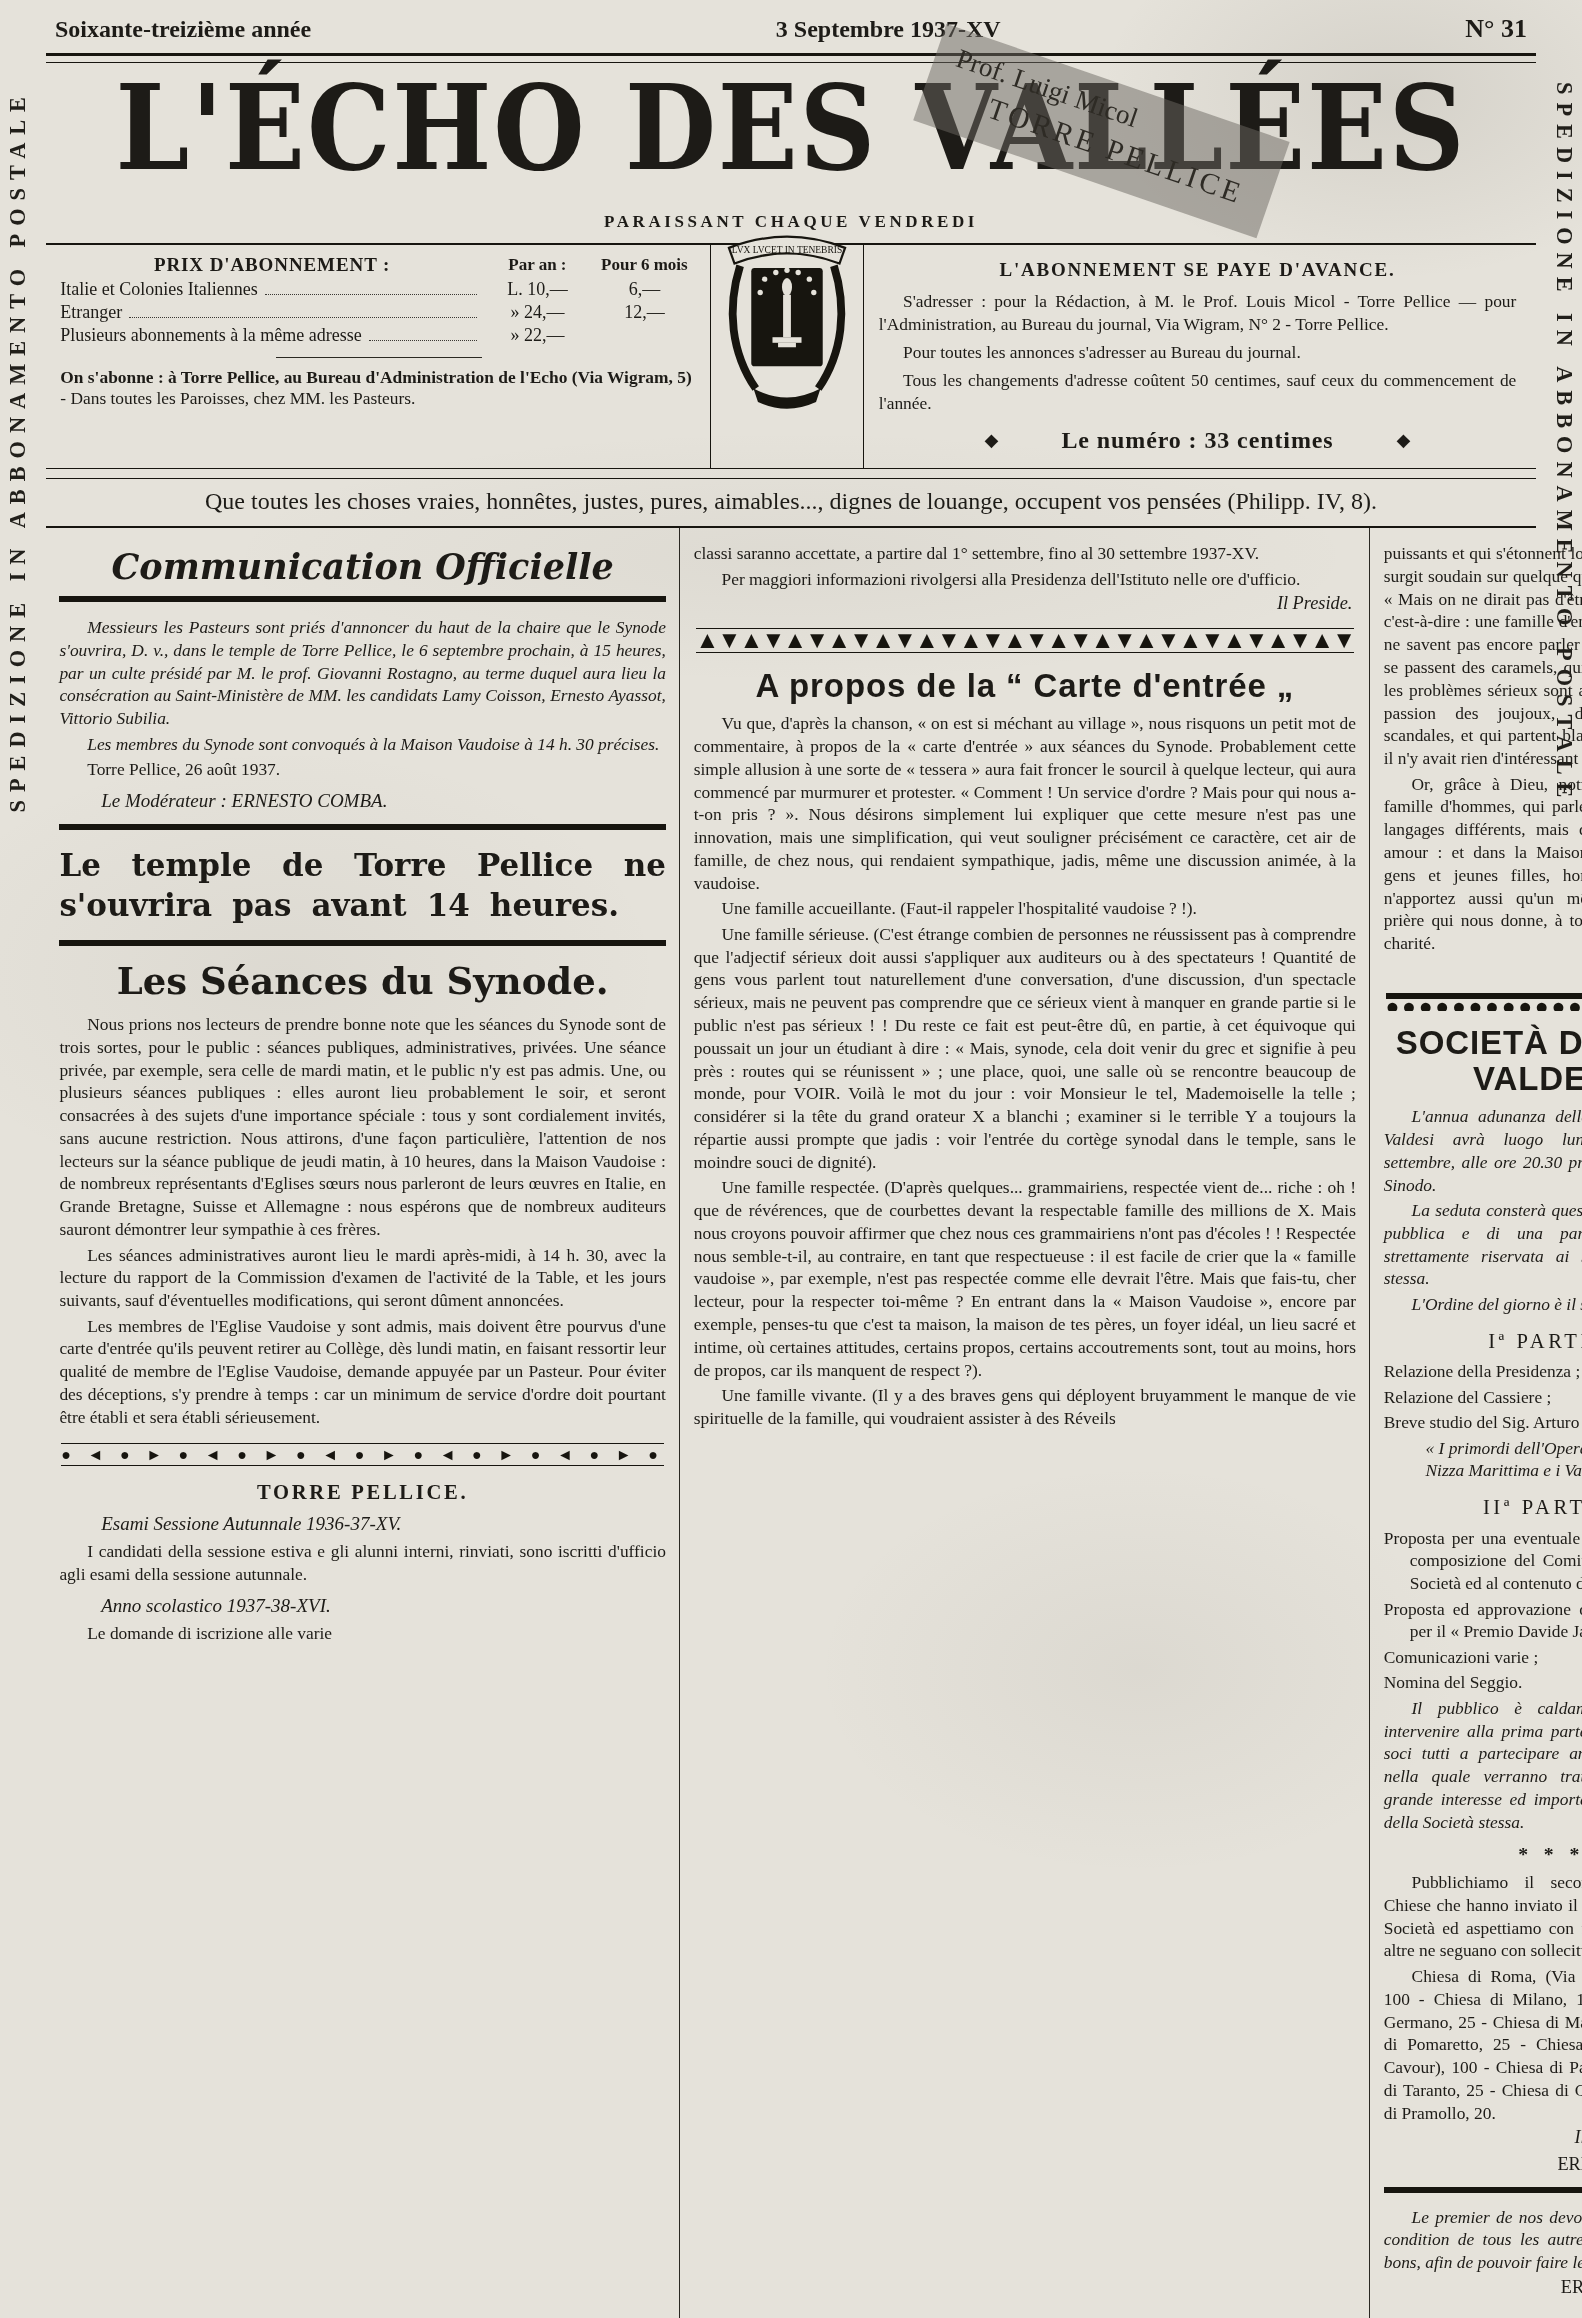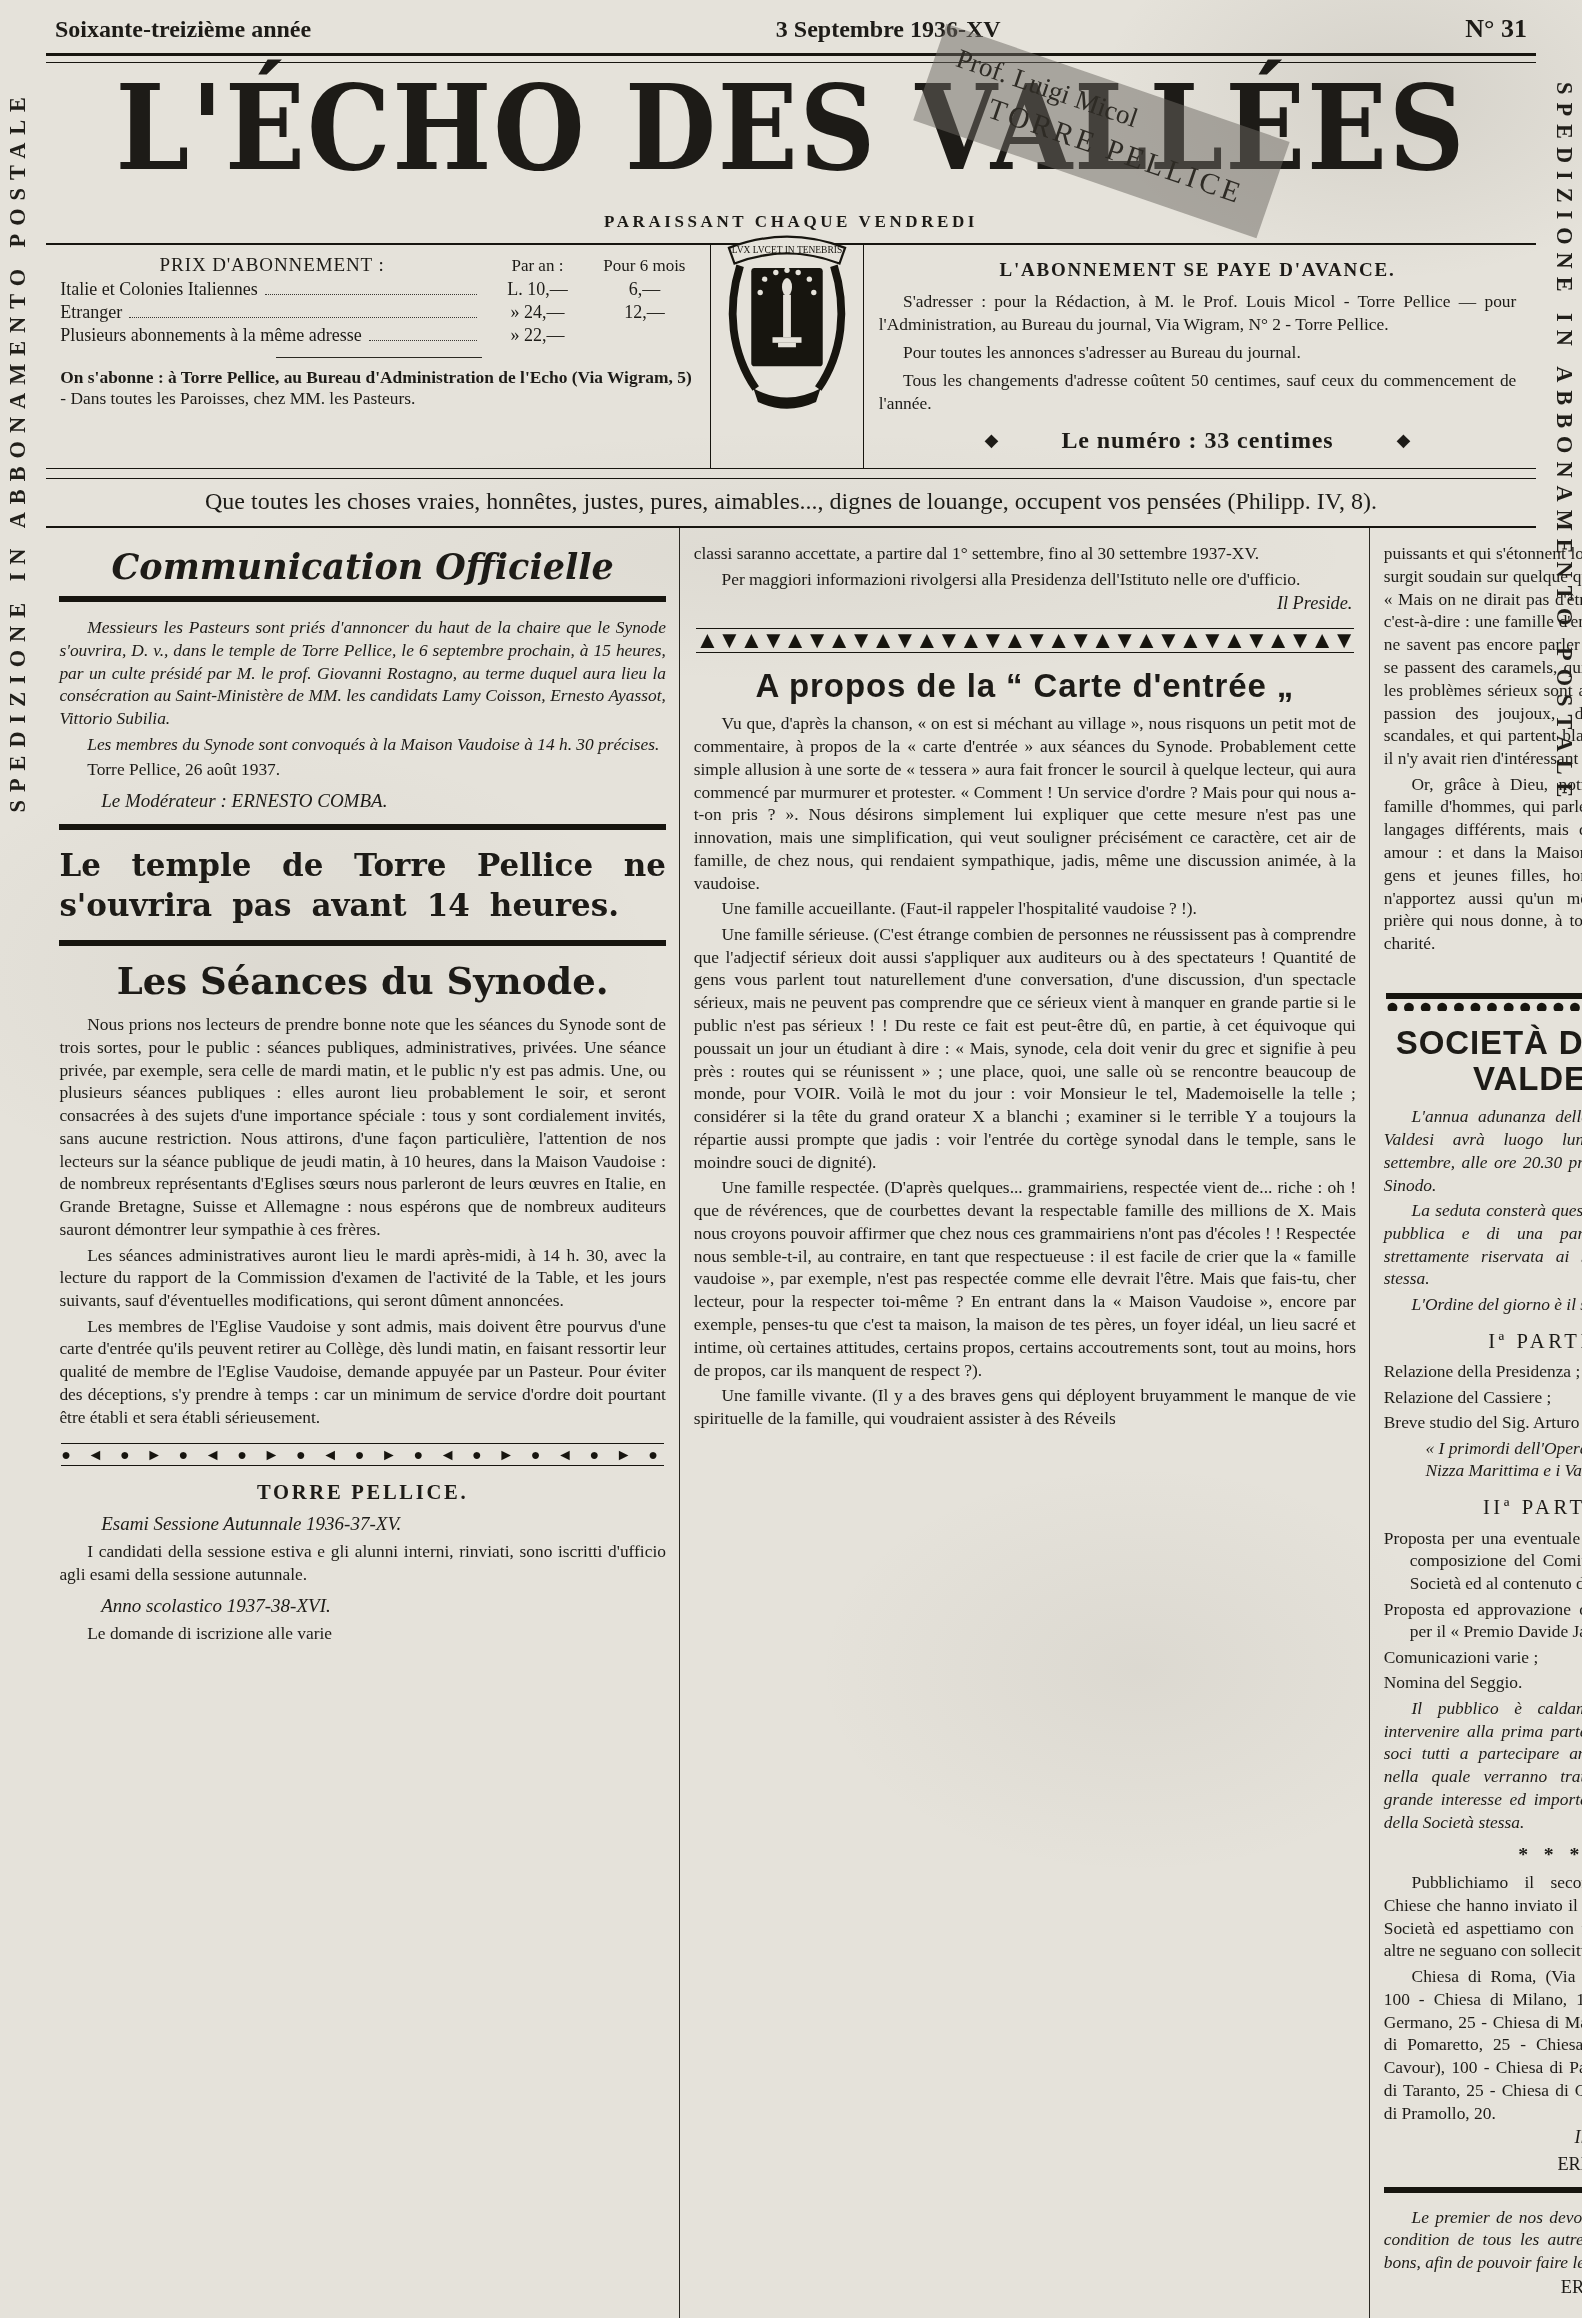--- a/index.html
+++ b/index.html
@@ -22,21 +22,21 @@
   .stamp{position:absolute;left:920px;top:80px;transform:rotate(19deg);background:rgba(108,104,97,.5);
     color:#2e2b25;padding:12.5px 27px 19.7px 21.4px;z-index:5;}
   .stamp .l1{font-size:27px;}
   .stamp .l2{font-size:29.5px;letter-spacing:3.6px;margin:5.4px 0 0 46px;}
   .band{margin:10.7px 46px 0;border-top:2.7px solid #17150f;border-bottom:1.8px solid #17150f;display:flex;align-items:stretch;}
   .band-left{flex:1 1 0;padding:9px 12.5px 9px 14.3px;font-size:18px;}
   .band-center{width:152px;display:flex;align-items:flex-start;justify-content:center;
     border-left:1.8px solid #17150f;border-right:1.8px solid #17150f;}
   .band-center svg{margin-top:-21.4px;}
   .band-right{flex:1 1 0;padding:9px 19.7px 9px 14.3px;font-size:18px;}
-  .sub-title-row{display:flex;align-items:flex-end;font-weight:normal;margin-bottom:3.6px;}
+  .sub-title-row{display:flex;align-items:center;font-weight:bold;margin-bottom:3.6px;}
   .sub-head{flex:1;text-align:center;font-size:19px;letter-spacing:0.9px;}
   .sub-colhead{width:107px;text-align:center;font-size:17px;}
   .sub-row{display:flex;align-items:baseline;font-size:18px;margin:1.8px 0;}
   .sub-label{white-space:nowrap;}
   .sub-dots{flex:1;border-bottom:1.8px dotted #3a3833;margin:0 7.1px 4.5px;}
   .sub-v1,.sub-v2{width:107px;text-align:center;white-space:nowrap;}
   .sub-sep{width:206px;border-top:1.8px solid #2b2922;margin:10.7px auto 9px;}
   .sub-note{font-size:17.4px;text-align:justify;}
   .sub-note.first{font-weight:bold;}
   .pay-head{text-align:center;font-weight:bold;font-size:19px;letter-spacing:1.8px;margin:5.4px 0 9px;}
@@ -79,21 +79,21 @@
 </head>
 <body>
 
 <div class="page">
 
   <div class="sidestrip left">SPEDIZIONE IN ABBONAMENTO POSTALE</div>
   <div class="sidestrip right">SPEDIZIONE IN ABBONAMENTO POSTALE</div>
 
   <div class="hdr">
     <span>Soixante-treizième année</span>
-    <span>3 Septembre 1936-XV</span>
+    <span>3 Septembre 1937-XV</span>
     <span class="hdr-issue">N° 31</span>
   </div>
   <div class="dbl-rule"></div>
 
   <div class="title">L'ÉCHO DES VALLÉES</div>
   <div class="subtitle">PARAISSANT CHAQUE VENDREDI</div>
 
   <div class="stamp">
     <div class="l1">Prof. Luigi Micol</div>
     <div class="l2">TORRE PELLICE</div>

